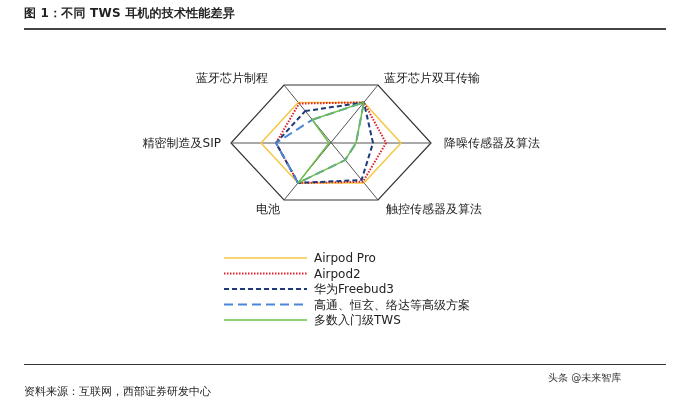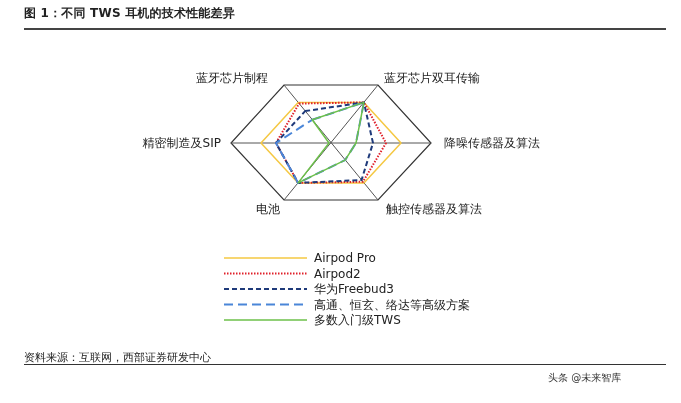--- a/index.html
+++ b/index.html
@@ -1,21 +1,21 @@
 <!DOCTYPE html>
 <html><head>
 <meta charset="utf-8">
 <style>
   html, body { margin: 0; padding: 0; background: #ffffff; }
   body { width: 681px; height: 403px; position: relative; overflow: hidden;
          font-family: "DejaVu Sans", "Liberation Sans", sans-serif; color: #222; }
   .title { position: absolute; left: 24px; top: 5px; font-size: 12px; font-weight: bold; color: #222; letter-spacing: 0.2px; }
   .rule-top { position: absolute; left: 24px; top: 28px; width: 642px; height: 2px; background: #444; }
   .rule-bottom { position: absolute; left: 24px; top: 364px; width: 642px; height: 1px; background: #333; }
-  .source { position: absolute; left: 24px; top: 350px; font-size: 11px; color: #222; }
+  .source { position: absolute; left: 24px; top: 384px; font-size: 11px; color: #222; }
   .watermark { position: absolute; left: 548px; top: 371px; font-size: 10px; color: #333; }
   svg.chart { position: absolute; left: 0; top: 0; }
   .axis-label { font-size: 12px; fill: #222; font-family: "DejaVu Sans", "Liberation Sans", sans-serif; }
   .legend-label { font-size: 12px; fill: #222; font-family: "DejaVu Sans", "Liberation Sans", sans-serif; }
 </style>
 </head>
 <body>
 
 <div class="title">图 1：不同 TWS 耳机的技术性能差异</div>
 <div class="rule-top"></div>

